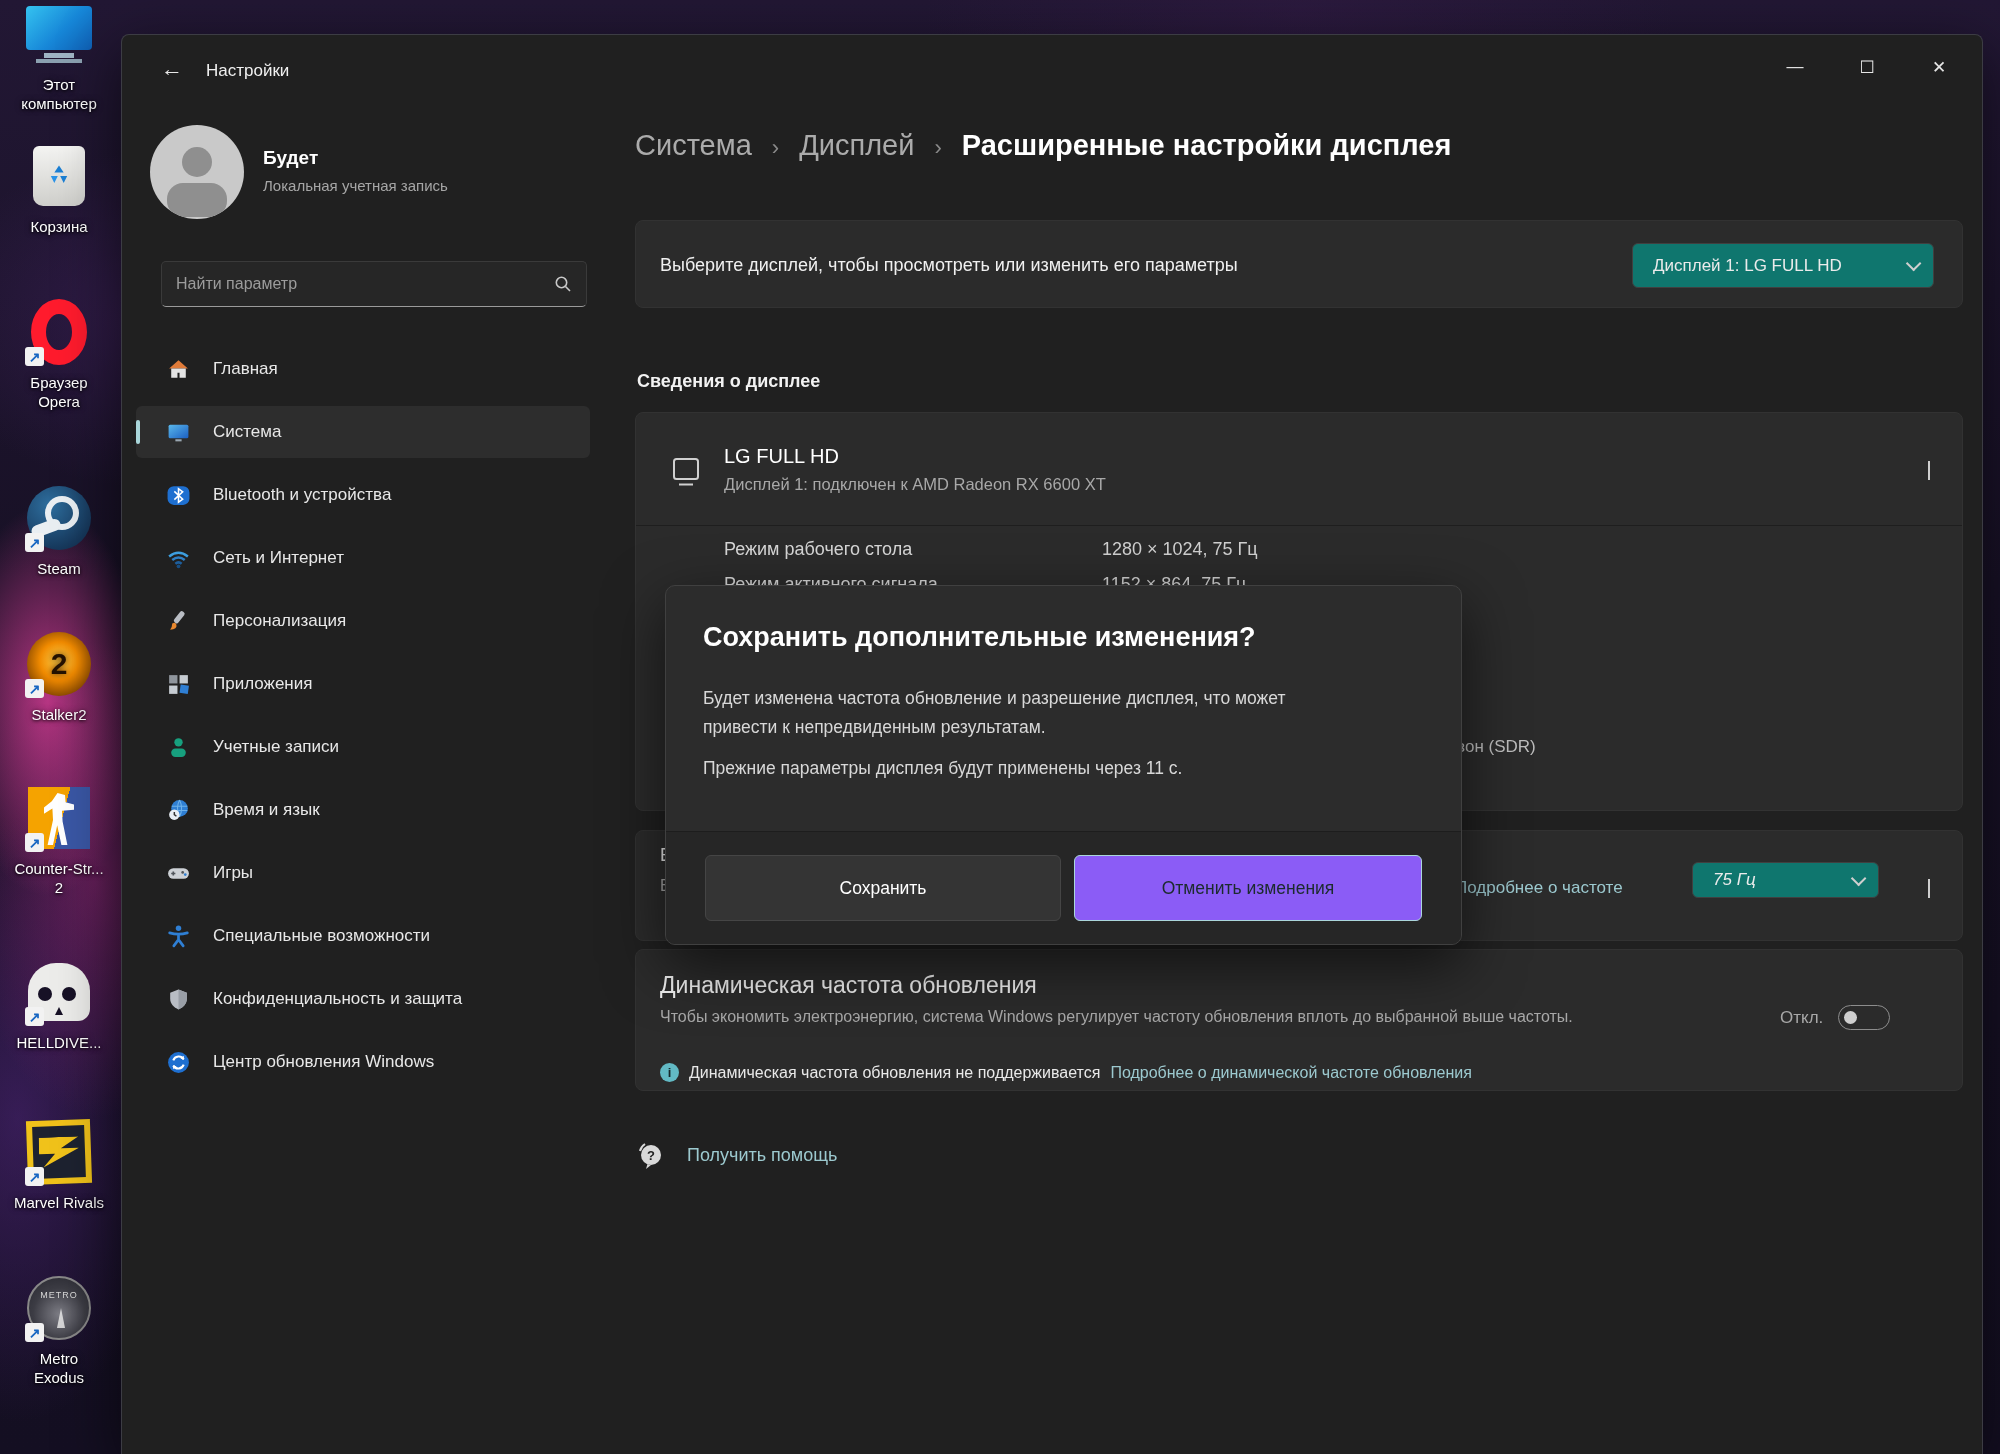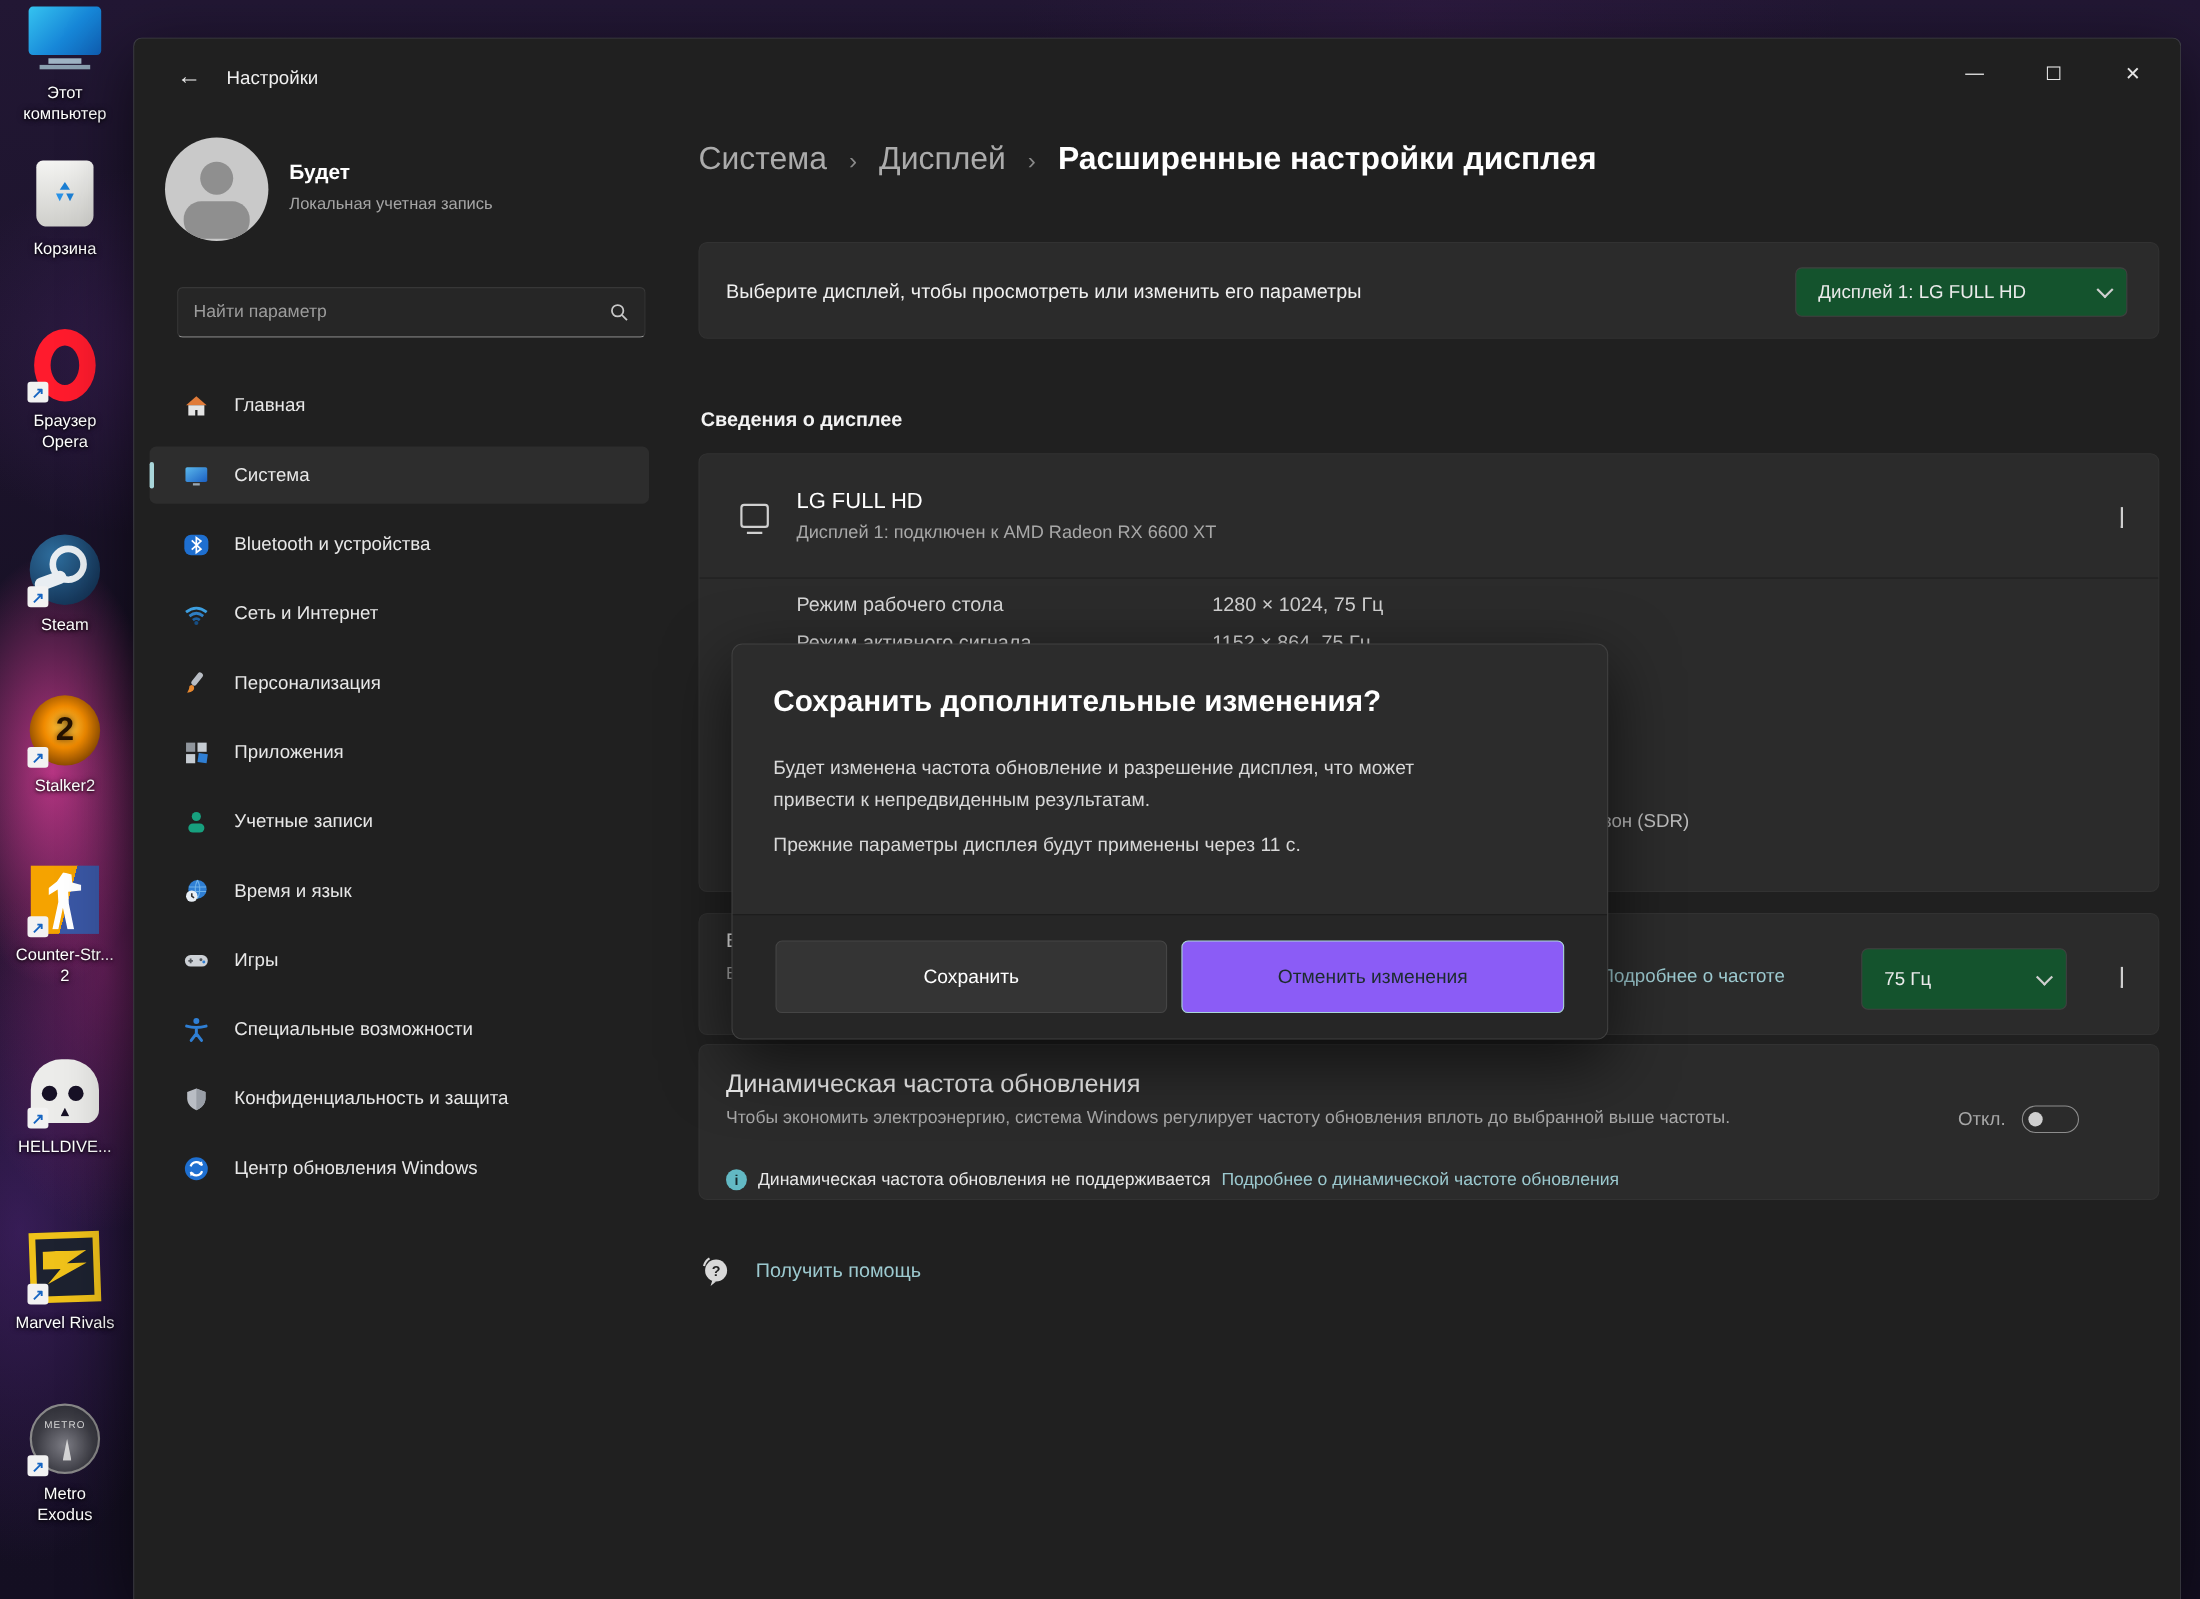--- a/index.html
+++ b/index.html
@@ -111,21 +111,21 @@
   
   .crumb { position:absolute; left:513px; top:94px; display:flex; align-items:baseline; gap:20px; }
   .crumb .c { color:#ababab; font-size:29px; }
   .crumb .sep { color:#8a8a8a; font-size:22px; }
   .crumb .cur { color:#ffffff; font-size:29px; font-weight:bold; }
 
   .card { position:absolute; left:513px; width:1328px; background:#2b2b2b;
           border:1px solid #323232; border-radius:8px; }
   .sec-head { position:absolute; left:515px; top:336px; color:#f2f2f2; font-size:18px; font-weight:bold; }
 
-  .drop { background:#14532d; border:1px solid #404040; border-radius:6px; color:#ebebeb;
+  .drop { background:#0f766e; border:1px solid #404040; border-radius:6px; color:#ebebeb;
           font-size:17px; display:flex; align-items:center; justify-content:space-between;
           padding:0 16px 0 20px; }
   .chev { width:11px; height:11px; border-right:2px solid #cfcfcf; border-bottom:2px solid #cfcfcf; }
   .chev.down { transform:rotate(45deg) translateY(-3px); }
   .chev.up { transform:rotate(-135deg) translateY(-3px); }
 
   .row-label { color:#d6d6d6; font-size:18px; }
   .row-value { color:#d0d0d0; font-size:18px; }
 
   .tlink { color:#9cc9cf; }
@@ -440,21 +440,21 @@
 
       <div class="abs" style="left:655px; top:324px;">
         <span class="row-value" style="color:#bdbdbd; font-size:17px;">Динамический диапазон (SDR)</span>
       </div>
     </div>
 
     <div class="card" style="top:795px; height:111px;">
       <div class="abs" style="left:24px; top:14px; color:#f0f0f0; font-size:18px;">Выбор частоты обновления</div>
       <div class="abs" style="left:24px; top:46px; color:#a8a8a8; font-size:16px;">Выберите частоту обновления дисплея</div>
       <div class="abs tlink" style="left:819px; top:47px; font-size:17px;">Подробнее о частоте</div>
-      <div class="drop abs" style="left:1056px; top:31px; width:187px; height:56px;">
+      <div class="drop abs" style="left:1056px; top:31px; width:187px; height:36px;font-style:italic;">
         <span>75 Гц</span>
         <span class="chev down"></span>
       </div>
       <div class="abs" style="right:32px; top:48px;"><span class="chev up"></span></div>
     </div>
 
     <div class="card" style="top:914px; height:142px;">
       <div class="abs" style="left:24px; top:22px; color:#f0f0f0; font-size:23px;">Динамическая частота обновления</div>
       <div class="abs" style="left:24px; top:53px; width:1020px; color:#a8a8a8; font-size:16px; line-height:27px;">Чтобы экономить электроэнергию, система Windows регулирует частоту обновления вплоть до выбранной выше частоты.</div>
       <div class="abs" style="left:24px; top:113px; display:flex; align-items:center; gap:10px;">

